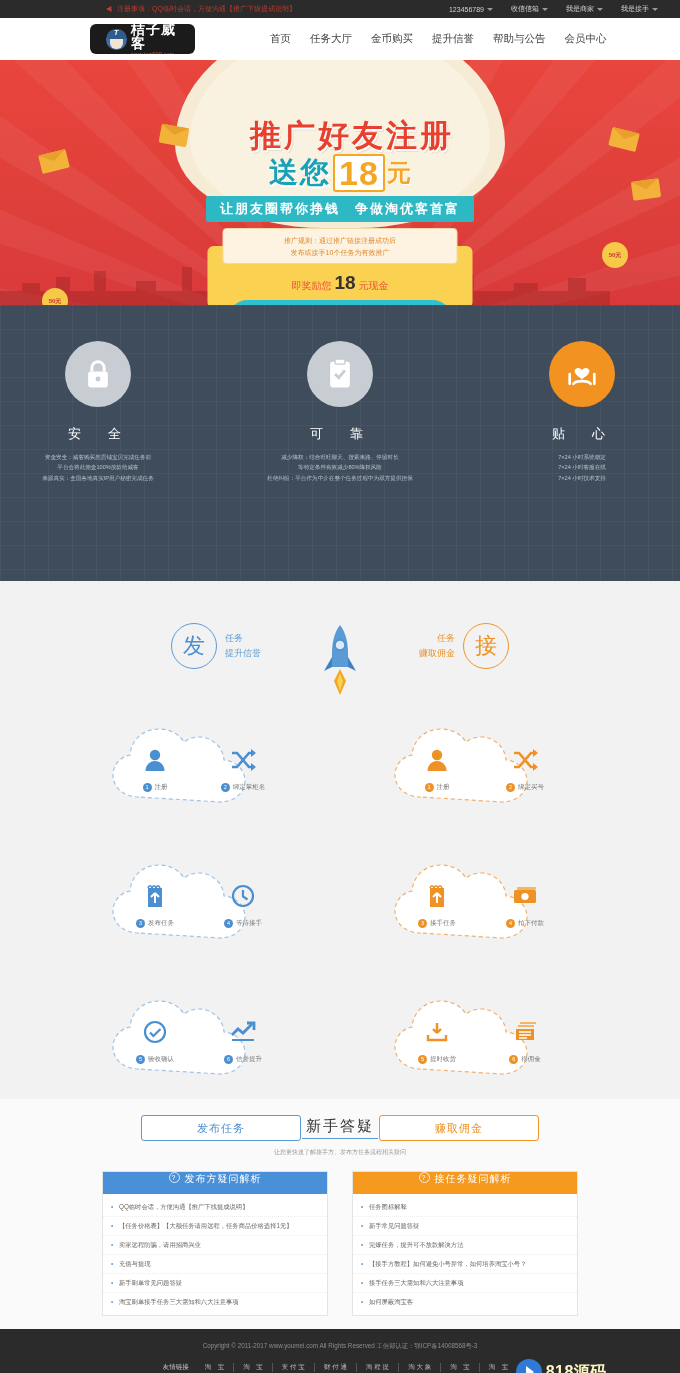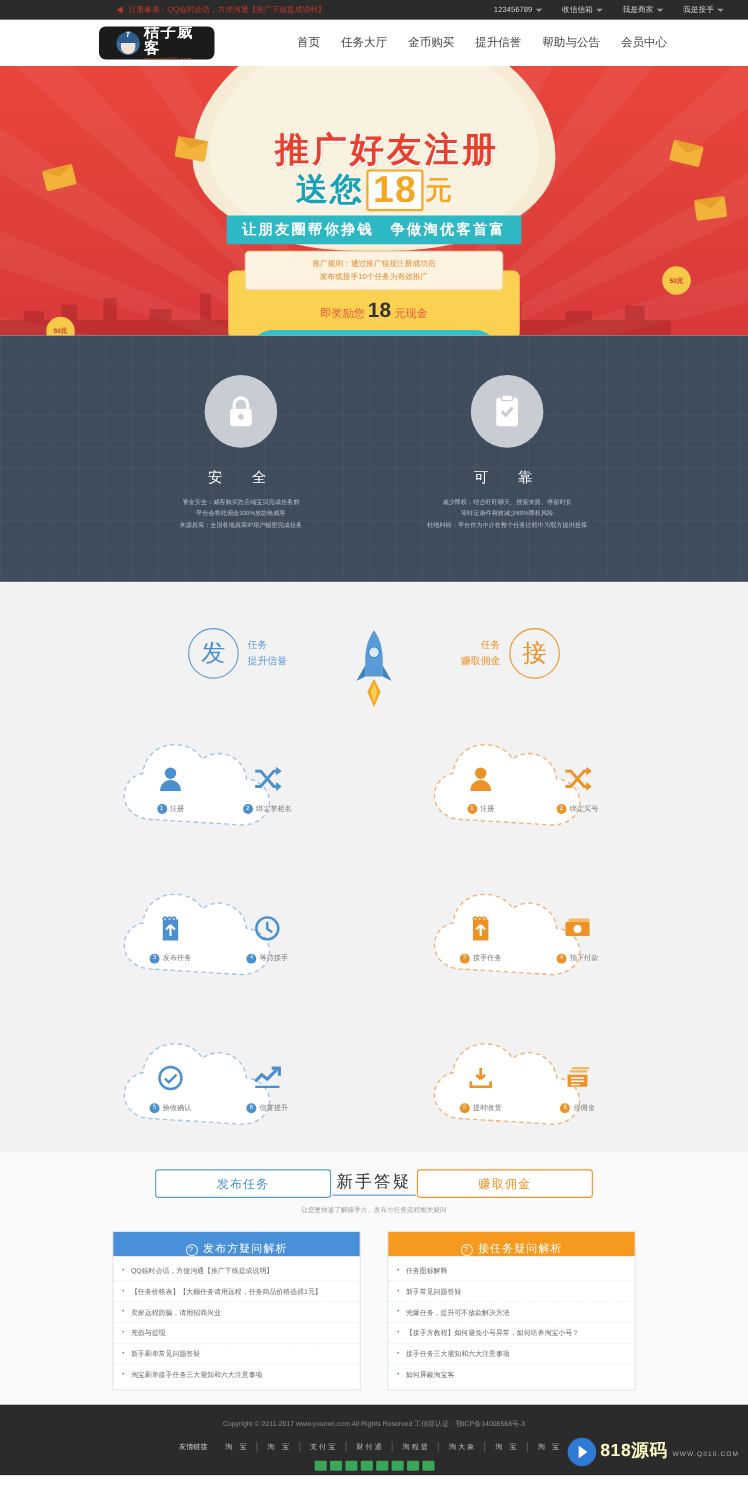--- a/index.html
+++ b/index.html
@@ -68,21 +68,21 @@
   .b-cta{position:absolute;top:240px;left:50%;transform:translateX(-50%);z-index:8;
     background:#2fc0d2;color:#fff;font-size:16px;font-weight:bold;letter-spacing:2px;
     padding:9px 22px;border-radius:22px;white-space:nowrap;box-shadow:0 2px 0 #22a3b4;}
   .env{position:absolute;width:28px;height:19px;background:#f3b23a;border-radius:2px;z-index:4;}
   .env:after{content:"";position:absolute;inset:0;border-top:9px solid #e8a02c;
     border-left:14px solid transparent;border-right:14px solid transparent;}
   .skyline{position:absolute;bottom:0;left:0;right:0;height:44px;z-index:3;opacity:.35;}
   .coin{position:absolute;border-radius:50%;background:#f7c948;color:#c0392b;
     font-size:6px;display:flex;align-items:center;justify-content:center;font-weight:bold;z-index:4;}
   
-  .features{height:224px;background:#3f4c5c;position:relative;
+  .features{height:276px;background:#3f4c5c;position:relative;
     background-image:linear-gradient(rgba(255,255,255,.04) 1px,transparent 1px),
                      linear-gradient(90deg,rgba(255,255,255,.04) 1px,transparent 1px);
     background-size:24px 24px;}
   .feat-wrap{display:flex;justify-content:center;gap:82px;padding-top:36px;}
   .feat{width:160px;text-align:center;}
   .circ{width:66px;height:66px;border-radius:50%;margin:0 auto;display:flex;
     align-items:center;justify-content:center;}
   .circ.gray{background:#c7cdd3;}
   .circ.orange{background:#f29220;}
   .feat h3{font-size:13px;color:#fff;letter-spacing:7px;margin:18px 0 9px;font-weight:normal;}
@@ -117,21 +117,21 @@
   .fbtn.blue{border:1px solid #5b9bd5;color:#4a8fd0;}
   .fbtn.orange{border:1px solid #f0952a;color:#ee9226;}
   
   .faq{background:#fafafa;height:230px;padding-top:18px;}
   .faq h2{text-align:center;font-size:15px;color:#333;font-weight:normal;
     letter-spacing:2px;position:relative;display:inline-block;left:50%;transform:translateX(-50%);}
   .faq h2:after{content:"";position:absolute;left:-4px;right:-4px;bottom:-3px;height:1px;background:#5b9bd5;}
   .faq .sub{text-align:center;font-size:6px;color:#999;margin-top:12px;}
   .faq-cols{display:flex;justify-content:center;gap:24px;margin-top:14px;}
   .faq-col{width:226px;border:1px solid #e4e4e4;background:#fff;}
-  .faq-hd{height:22px;display:flex;align-items:flex-end;justify-content:center;gap:5px;
+  .faq-hd{height:22px;display:flex;align-items:flex-start;justify-content:center;gap:5px;
     color:#fff;font-size:10px;letter-spacing:1px;}
   .faq-hd.blue{background:#4a90d9;}
   .faq-hd.orange{background:#f5991f;}
   .q-ico{width:11px;height:11px;border-radius:50%;border:1px solid rgba(255,255,255,.8);
     font-size:7px;display:flex;align-items:center;justify-content:center;}
   .faq-col ul{list-style:none;padding:4px 0;}
   .faq-col li{font-size:6.3px;color:#666;padding:4.5px 8px 4.5px 16px;position:relative;
     border-bottom:1px dotted #ededed;white-space:nowrap;overflow:hidden;text-overflow:ellipsis;}
   .faq-col li:last-child{border-bottom:none;}
   .faq-col li:before{content:"•";position:absolute;left:8px;color:#5b9bd5;}
@@ -266,20 +266,32 @@
           <rect x="3" y="3" width="16" height="21" rx="2" fill="#fff"></rect>
           <rect x="7" y="1" width="8" height="4" rx="1" fill="#fff" stroke="#c7cdd3" stroke-width="1"></rect>
           <path d="M7 13l3 3 5-6" stroke="#c7cdd3" stroke-width="2.2" fill="none"></path>
         </svg>
       </div>
       <h3>可　靠</h3>
       <p>减少降权：结合旺旺聊天、搜索来路、停留时长</p>
       <p>等特定条件有效减少80%降权风险</p>
       <p>杜绝纠纷：平台作为中介在整个任务过程中为双方提供担保</p>
     </div>
+    <div class="feat">
+      <div class="circ orange">
+        <svg width="32" height="30" viewBox="0 0 26 24">
+          <path d="M13 9c-1.6-3-6-2.4-6 .8 0 2.3 3.4 4.6 6 6.4 2.6-1.8 6-4.1 6-6.4C19 6.6 14.6 6 13 9z" fill="#fff"></path>
+          <path d="M3 12v8M23 12v8M6 20c2-3 12-3 14 0" stroke="#fff" stroke-width="2.2" fill="none" stroke-linecap="round"></path>
+        </svg>
+      </div>
+      <h3>贴　心</h3>
+      <p>7×24 小时系统稳定</p>
+      <p>7×24 小时客服在线</p>
+      <p>7×24 小时技术支持</p>
+    </div>
   </div>
 </div>
 
 <div class="flow">
   <div class="flow-head">
     <div class="fh-col">
       <div class="fh-circle blue">发</div>
       <div class="fh-lbl blue">
         <div>任务</div>
         <div>提升信誉</div>

